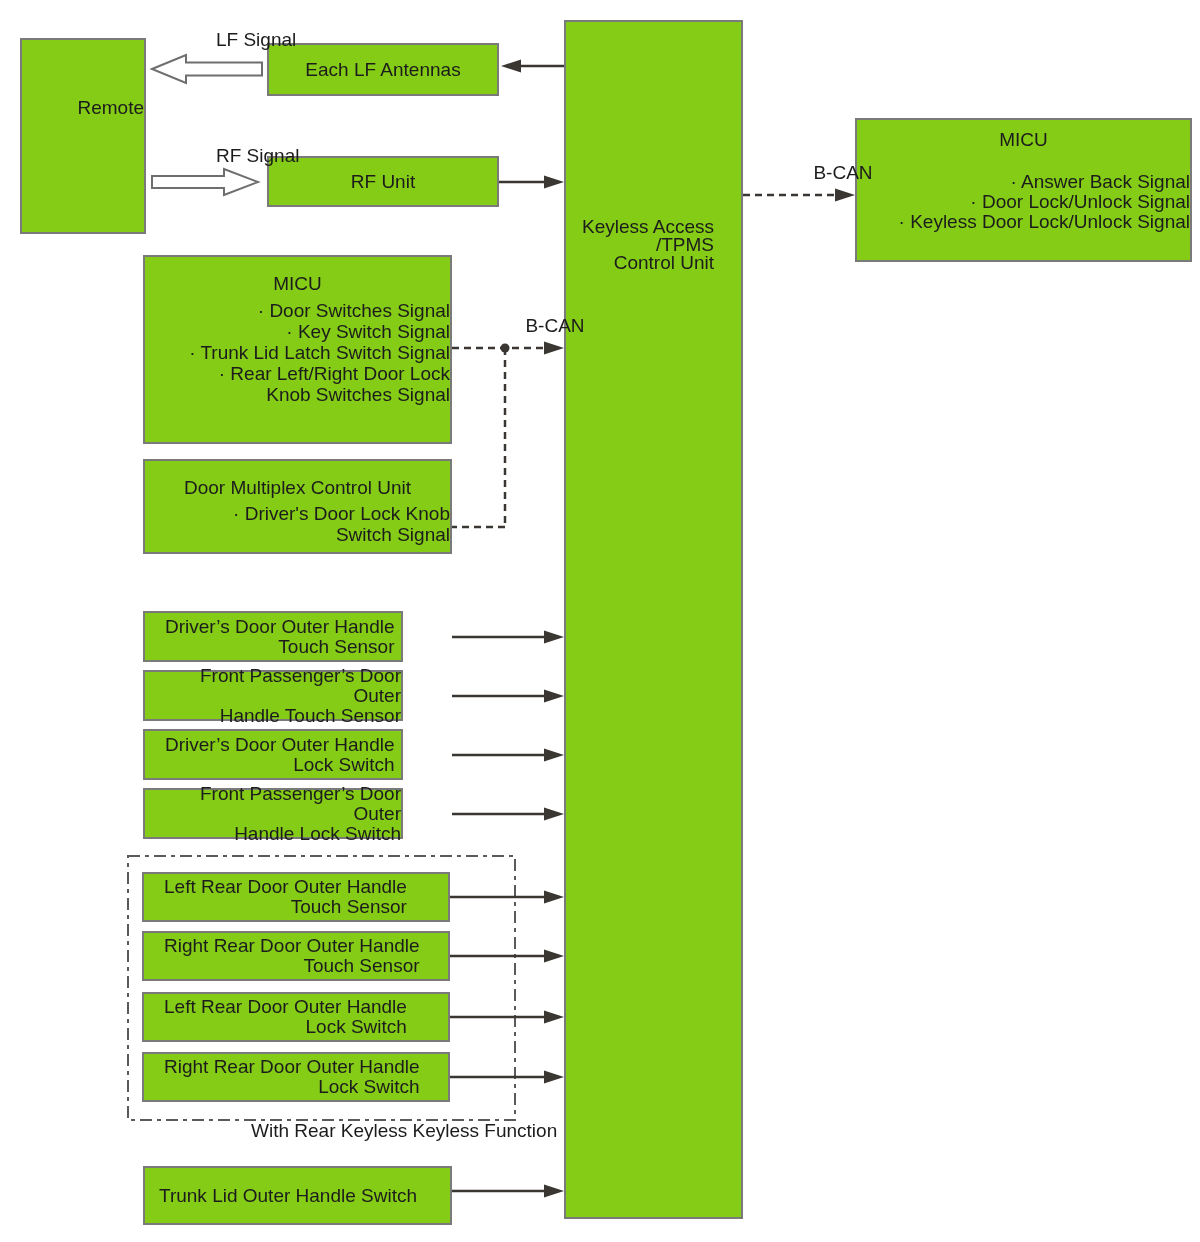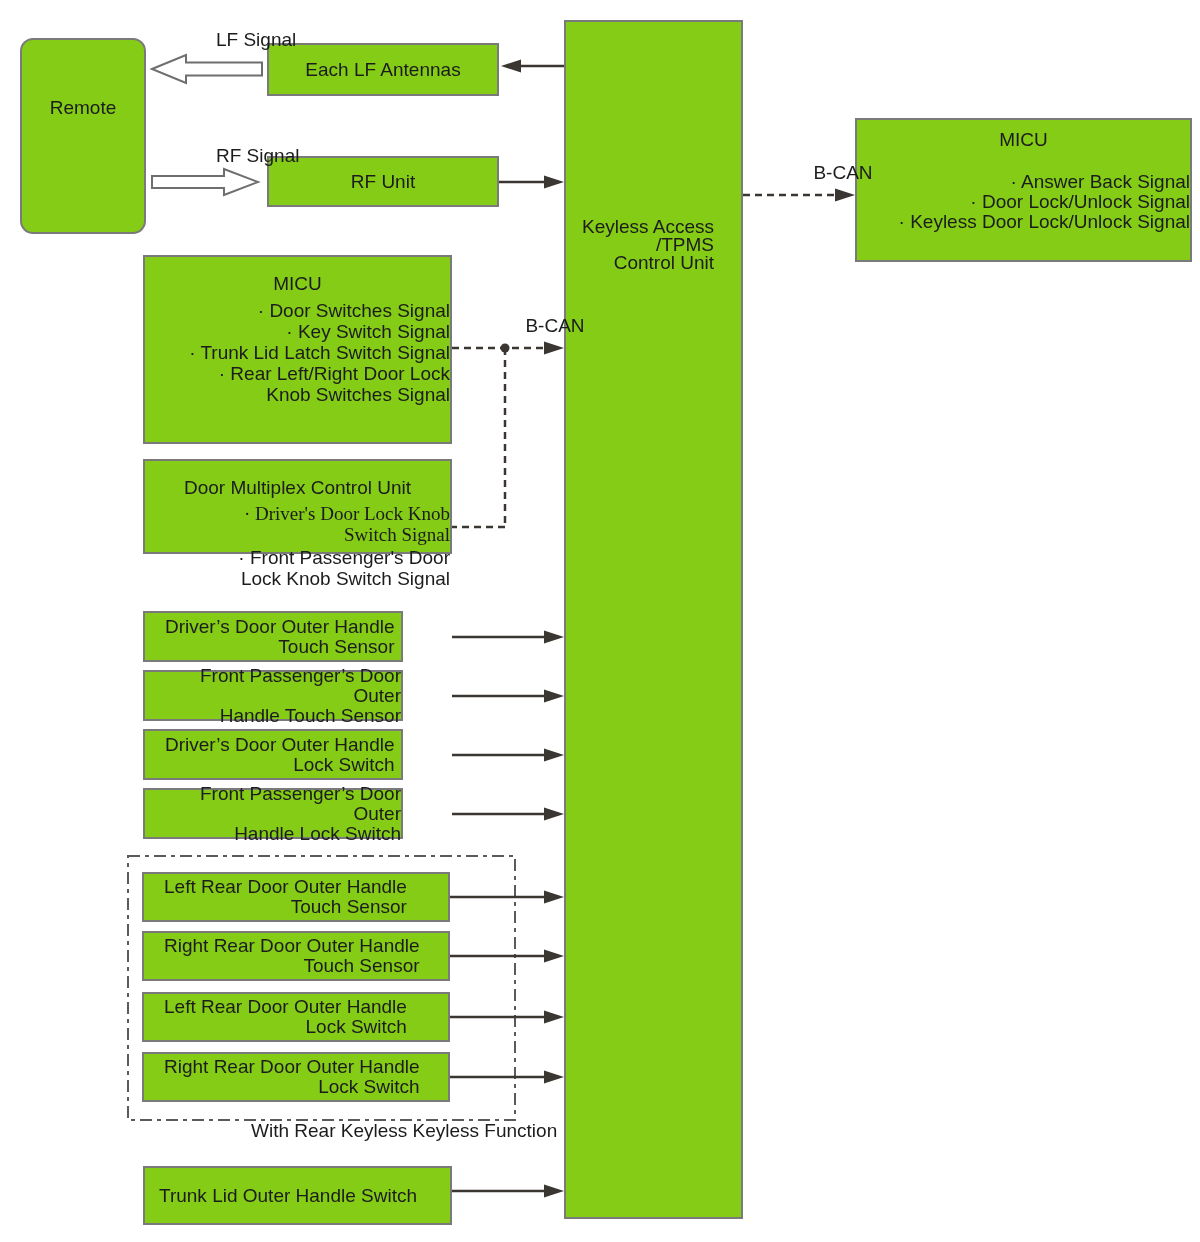--- a/index.html
+++ b/index.html
@@ -11,40 +11,40 @@
   #connectors { position:absolute; left:0; top:0; width:1200px; height:1242px; pointer-events:none; }
   .box {
     position:absolute; border:2px solid #7a7a7a; background:#84cc16;
     box-sizing:border-box; line-height:20px;
   }
   .pre { white-space:pre-line;text-align:right; }
   .cc { display:flex; align-items:center; justify-content:center; text-align:center; }
   .vl { display:flex; align-items:center; }
   .flabel { position:absolute; line-height:20px; white-space:nowrap;margin-left:48px; }
 
-  #remote { left:20px; top:38px; width:126px; height:196px; display:flex; justify-content:center;border-radius:13px; }
+  #remote { left:20px; top:38px; width:126px; height:196px; display:flex; justify-content:flex-end; }
   #remote .inner { margin-top:58px; }
 
   #each-lf-antennas { left:267px; top:43px; width:232px; height:53px; }
   #rf-unit { left:267px; top:156px; width:232px; height:51px; }
 
   #control-unit { left:564px; top:20px; width:179px; height:1199px; }
   #control-unit .inner { position:absolute; left:16px; top:196px; line-height:18px; }
 
   #micu-out { left:855px; top:118px; width:337px; height:144px; padding-top:10px; }
   #micu-out .title { text-align:center; line-height:20px; }
   #micu-out .body { margin-top:22px; padding-left:12px; line-height:20px; }
 
   #micu-in { left:143px; top:255px; width:309px; height:189px; padding-top:16px; }
   #micu-in .title { text-align:center; line-height:21px; }
   #micu-in .body { margin-top:6px; padding-left:13px; line-height:21px; }
 
   #door-multiplex { left:143px; top:459px; width:309px; height:95px; padding-top:16px; }
   #door-multiplex .title { text-align:center; line-height:21px; }
-  #door-multiplex .item1 { margin-top:5px; padding-left:13px; line-height:21px;font-family:Liberation Serif, serif; }
+  #door-multiplex .item1 { margin-top:5px; padding-left:13px; line-height:21px; }
   #door-multiplex .item2 { margin-top:2px; padding-left:13px; line-height:21px; }
 
   .sensor { left:143px; width:260px; height:51px; padding-left:20px; }
   #front-input-0 { top:611px; }
   #front-input-1 { top:670px; }
   #front-input-2 { top:729px; }
   #front-input-3 { top:788px; }
 
   .rsensor { left:142px; width:308px; height:50px; padding-left:20px; }
   #rear-input-0 { top:872px; }
@@ -155,22 +155,20 @@
 · Key Switch Signal
 · Trunk Lid Latch Switch Signal
 · Rear Left/Right Door Lock
 Knob Switches Signal</div>
   </div>
 
   <div class="box" id="door-multiplex">
     <div class="title">Door Multiplex Control Unit</div>
     <div class="item1 pre">· Driver's Door Lock Knob
 Switch Signal</div>
-    <div class="item2 pre">· Front Passenger's Door
-Lock Knob Switch Signal</div>
   </div>
 
   <div class="box vl sensor pre" id="front-input-0">
     <div class="pre">Driver’s Door Outer Handle
 Touch Sensor</div>
   </div>
   <div class="box vl sensor pre" id="front-input-1">
     <div class="pre">Front Passenger’s Door Outer
 Handle Touch Sensor</div>
   </div>

